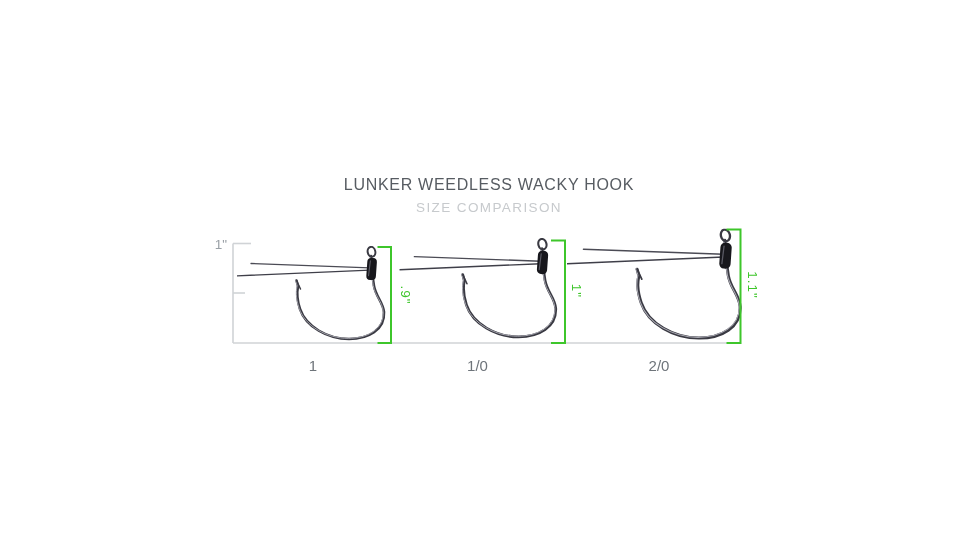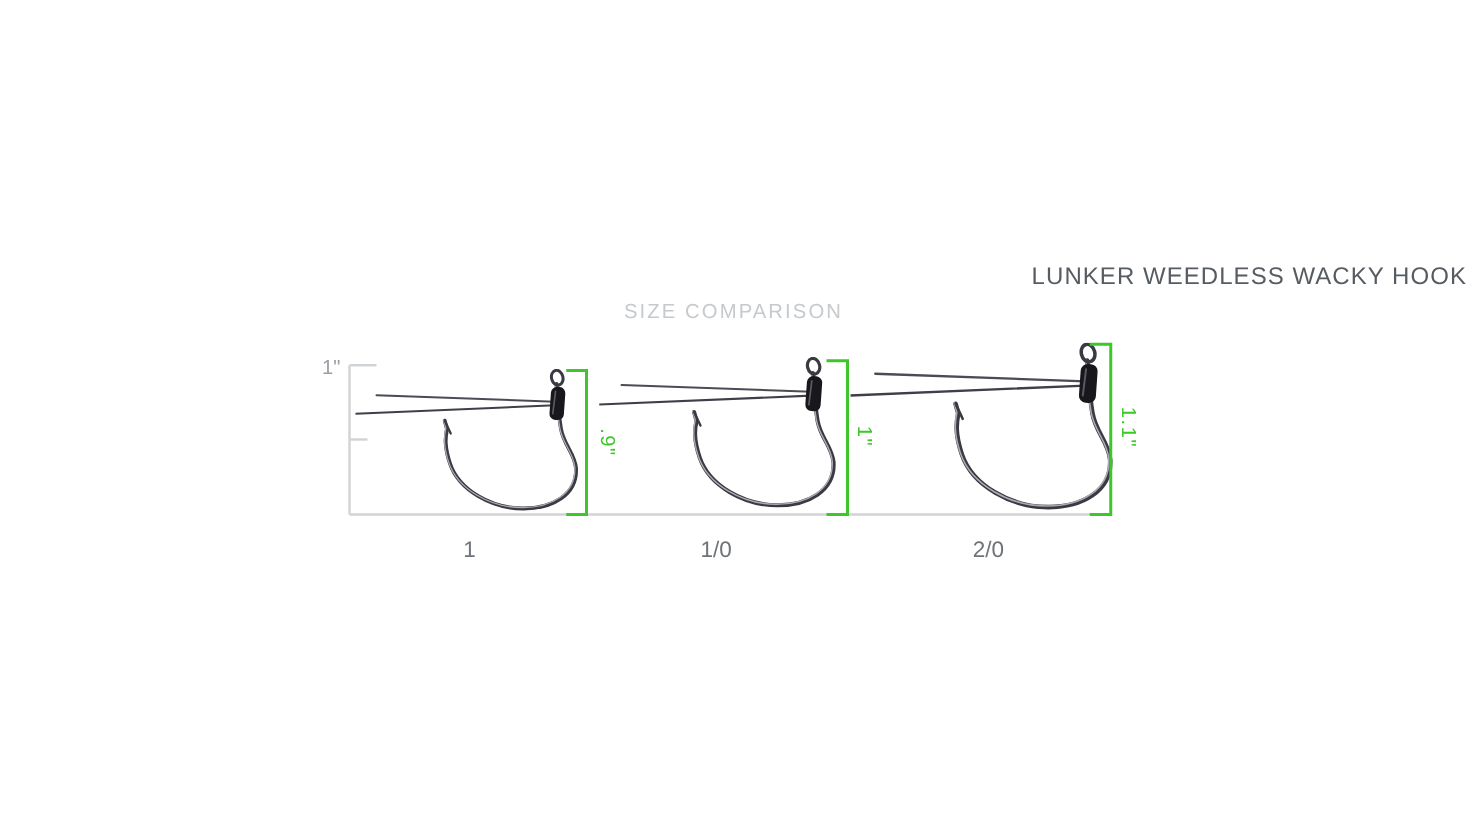--- a/index.html
+++ b/index.html
@@ -7,21 +7,21 @@
     position: relative;
     width: 978px;
     height: 550px;
     background: #ffffff;
     overflow: hidden;
     font-family: "Liberation Sans", sans-serif;
   }
   .title {
     position: absolute;
     top: 176px; left: 0; width: 100%;
-    text-align: right;
+    text-align: center;
     font-size: 16px;
     letter-spacing: 0.7px;
     color: #575c62;
     font-weight: 400;
   }
   .subtitle {
     position: absolute;
     top: 200px; left: 0; width: 100%;
     text-align: center;
     font-size: 13.5px;

